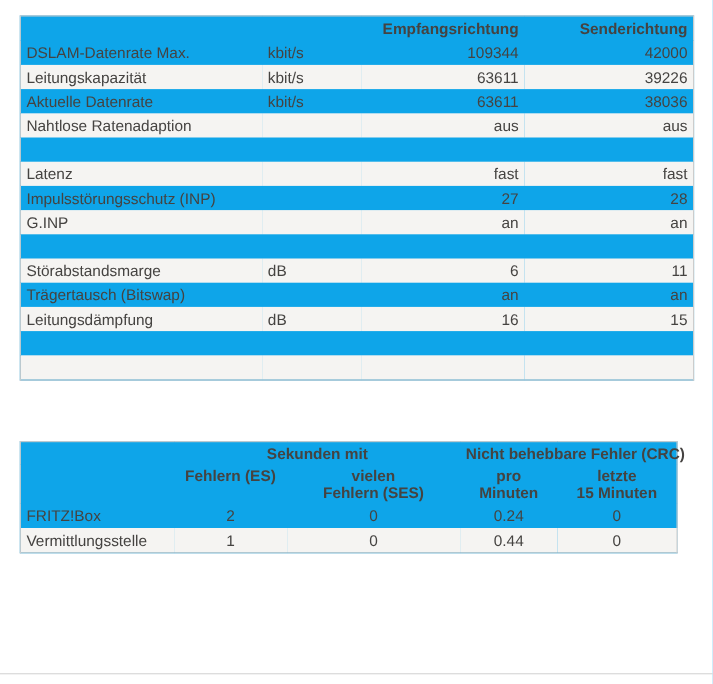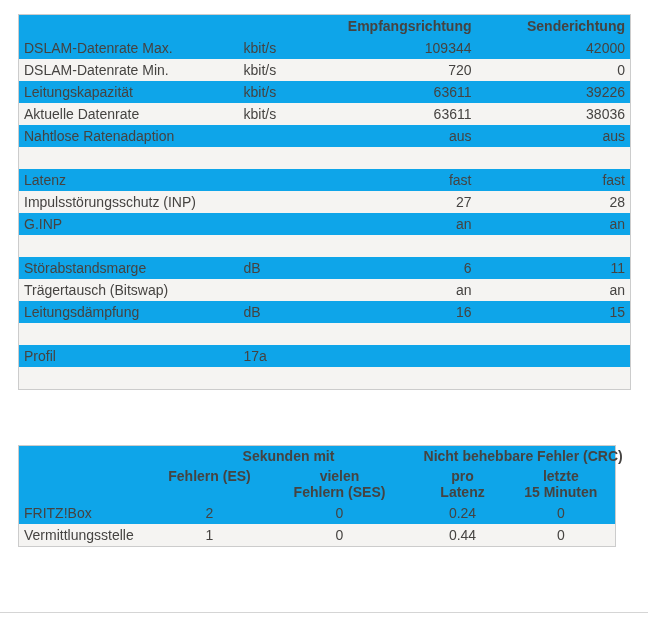--- a/index.html
+++ b/index.html
@@ -71,26 +71,20 @@
       </tr>
     </thead>
     <tbody>
         <tr>
           <td>DSLAM-Datenrate Max.</td>
           <td>kbit/s</td>
           <td class="col-rx">109344</td>
           <td class="col-tx">42000</td>
         </tr>
         <tr>
-          <td>DSLAM-Datenrate Min.</td>
-          <td>kbit/s</td>
-          <td class="col-rx">720</td>
-          <td class="col-tx">0</td>
-        </tr>
-        <tr>
           <td>Leitungskapazität</td>
           <td>kbit/s</td>
           <td class="col-rx">63611</td>
           <td class="col-tx">39226</td>
         </tr>
         <tr>
           <td>Aktuelle Datenrate</td>
           <td>kbit/s</td>
           <td class="col-rx">63611</td>
           <td class="col-tx">38036</td>
@@ -145,26 +139,20 @@
         </tr>
         <tr>
           <td>Leitungsdämpfung</td>
           <td>dB</td>
           <td class="col-rx">16</td>
           <td class="col-tx">15</td>
         </tr>
         <tr>
           <td></td>
           <td></td>
-          <td class="col-rx"></td>
-          <td class="col-tx"></td>
-        </tr>
-        <tr>
-          <td>Profil</td>
-          <td>17a</td>
           <td class="col-rx"></td>
           <td class="col-tx"></td>
         </tr>
         <tr>
           <td></td>
           <td></td>
           <td class="col-rx"></td>
           <td class="col-tx"></td>
         </tr>
       </tbody>
@@ -183,21 +171,21 @@
         <th></th>
         <th colspan="2">Sekunden mit</th>
         <th colspan="2">Nicht behebbare Fehler (CRC)</th>
       </tr>
       <tr>
         <th></th>
         <th>Fehlern (ES)</th>
         <th class="pre">vielen
 Fehlern (SES)</th>
         <th class="pre">pro
-Latenz</th>
+Minuten</th>
         <th class="pre">letzte
 15 Minuten</th>
       </tr>
     </thead>
     <tbody>
         <tr>
           <td>FRITZ!Box</td>
           <td class="val">2</td>
           <td class="val">0</td>
           <td class="val">0.24</td>

